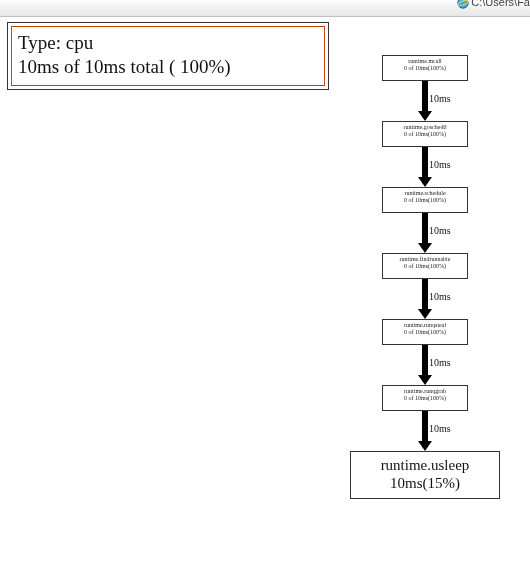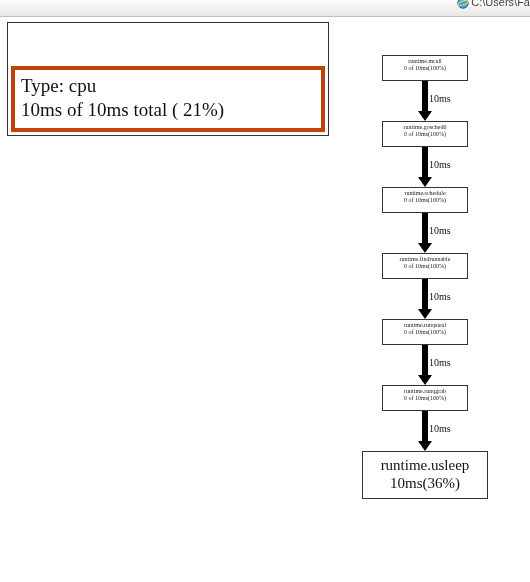--- a/index.html
+++ b/index.html
@@ -35,23 +35,22 @@
   .infobox-outer {
     position: absolute;
     left: 7px;
     top: 22px;
     width: 322px;
     border: 1px solid #333;
     padding: 3px;
     background: #fff;
   }
   .infobox-inner {
-    border: 4px solid #c2410c;
+    border: 1px solid #c2410c;
     padding: 4px 6px 6px 6px;
-    margin-top: 40px;
   }
   .infobox-inner .line {
     font-size: 19px;
     color: #111;
     line-height: 1.25;
     white-space: nowrap;
   }
   .graph {
     position: absolute;
     left: 335px;
@@ -77,21 +76,21 @@
     overflow: hidden;
   }
   .node-small .nline2 {
     font-size: 6px;
     color: #222;
     line-height: 1.1;
     white-space: nowrap;
     overflow: hidden;
   }
   .node-big {
-    width: 126px;
+    width: 150px;
     padding: 4px 4px 6px 4px;
   }
   .node-big .nline1 {
     font-size: 15px;
     color: #111;
     line-height: 1.2;
   }
   .node-big .nline2 {
     font-size: 15px;
     color: #111;
@@ -148,21 +147,21 @@
         <circle cx="8" cy="8" r="6" fill="#3da5e8" stroke="#0b5a9c" stroke-width="1"></circle>
         <ellipse cx="8" cy="8" rx="6" ry="2.2" fill="none" stroke="#ffd24a" stroke-width="1.2" transform="rotate(-20 8 8)"></ellipse>
       </svg>
   </span>
   <span class="iefrag">C:\Users\Fa</span>
 </div>
 
 <div class="infobox-outer">
   <div class="infobox-inner">
     <div class="line">Type: cpu</div>
-    <div class="line">10ms of 10ms total (   21%)</div>
+    <div class="line">10ms of 10ms total (   100%)</div>
   </div>
 </div>
 
 <div class="graph center-col">
 
   <div class="node node-small">
     <div class="nline1">runtime.mcall</div>
     <div class="nline2">0 of 10ms(100%)</div>
   </div>
   <div class="edge">
@@ -228,16 +227,16 @@
   <div class="edge">
     <div class="arrow">
         <div class="shaft"></div>
         <div class="head"></div>
       </div>
     <div class="elabel">10ms</div>
   </div>
 
   <div class="node node-big">
     <div class="nline1">runtime.usleep</div>
-    <div class="nline2">10ms(36%)</div>
+    <div class="nline2">10ms(15%)</div>
   </div>
 
 </div>
 
 </body></html>

